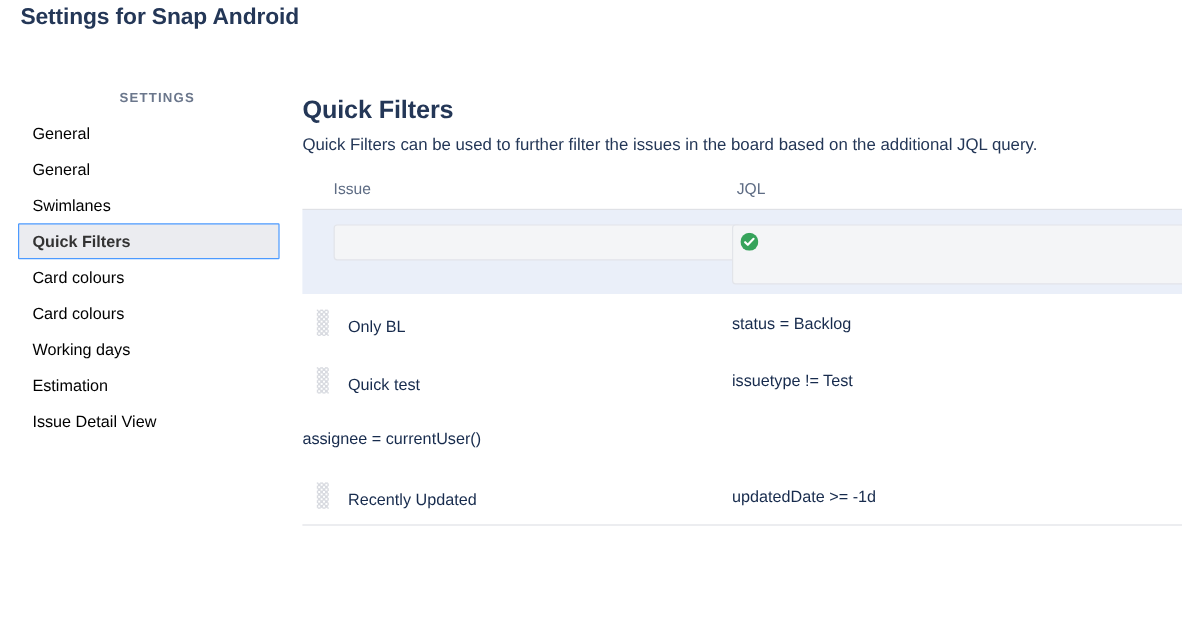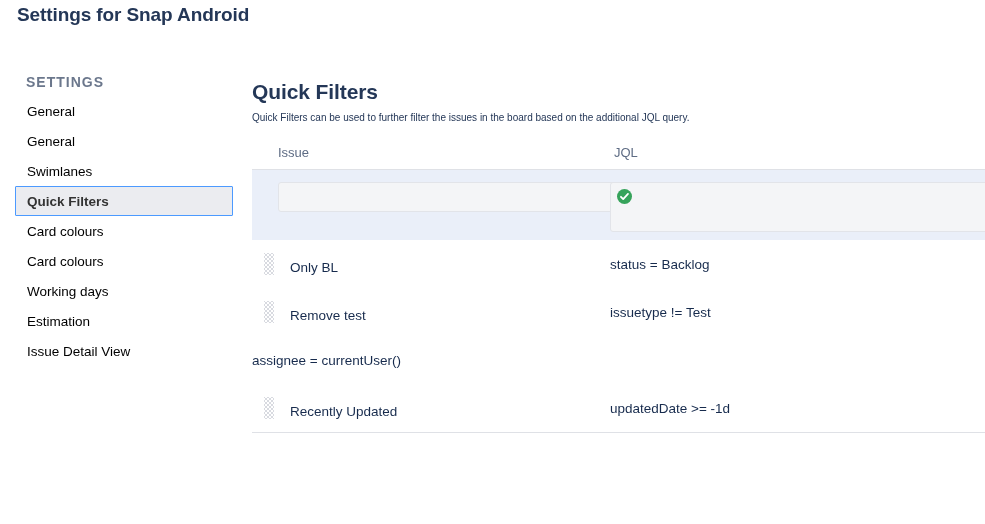--- a/index.html
+++ b/index.html
@@ -36,28 +36,29 @@
   }
 
   
   .sidebar {
     position: absolute;
     left: 0px;
     top: 72px;
     width: 236px;
   }
   .sidebar-heading {
-    font-size: 14px;
+    font-size: 11px;
     font-weight: bold;
     letter-spacing: 1px;
     color: #6B778C;
     padding: 0 0 0 26px;
     height: 20px;
     line-height: 20px;
     text-transform: uppercase;
+    text-align: center;
   }
   .nav-list {
     margin-top: 4px;
   }
   .nav-item {
     display: block;
     height: 30px;
     line-height: 30px;
     padding-left: 26px;
     font-size: 13.5px;
@@ -87,21 +88,21 @@
     right: 0;
   }
   .section-title {
     font-size: 21px;
     font-weight: bold;
     color: #243757;
     margin: 0 0 8px 0;
     letter-spacing: -0.1px;
   }
   .section-desc {
-    font-size: 10px;
+    font-size: 14px;
     color: #243757;
     margin: 0 0 22px 0;
     white-space: nowrap;
   }
 
   
   .qf-table {
     width: 760px;
     position: relative;
   }
@@ -277,21 +278,21 @@
           <div class="cell-name">
             <span class="grip"></span>
             <span>Only BL</span>
           </div>
           <div class="cell-jql">status = Backlog</div>
         </div>
 
         <div class="qf-row">
           <div class="cell-name">
             <span class="grip"></span>
-            <span>Remove test</span>
+            <span>Quick test</span>
           </div>
           <div class="cell-jql">issuetype != Test</div>
         </div>
 
         <div class="qf-row">
           <div class="cell-jql">assignee = currentUser()</div>
         </div>
 
         <div class="qf-row">
           <div class="cell-name">

